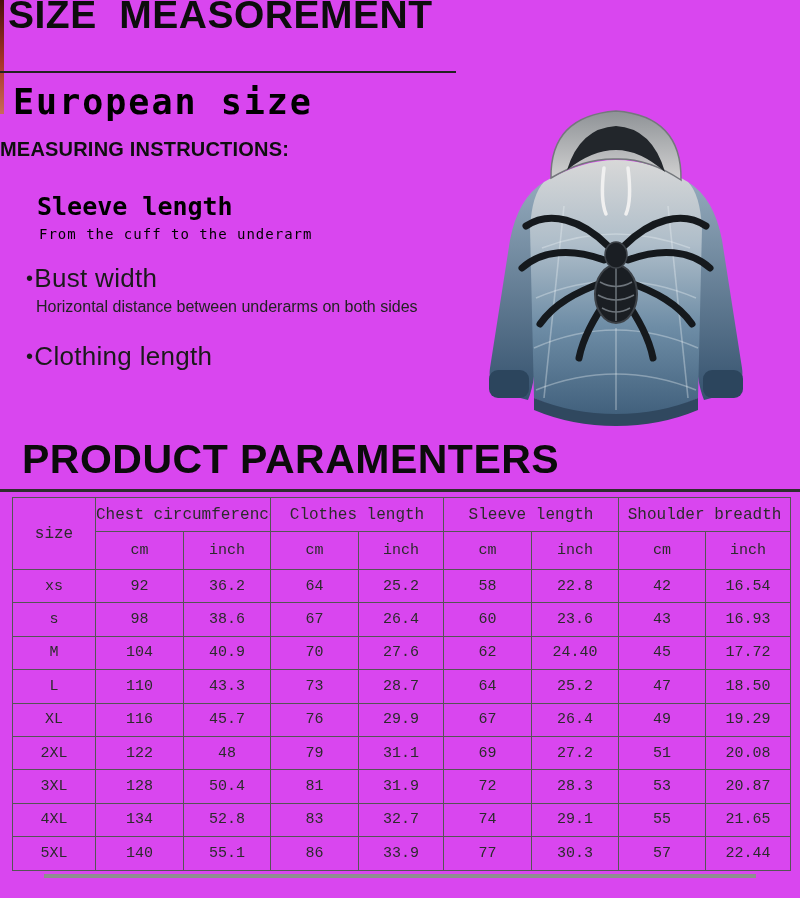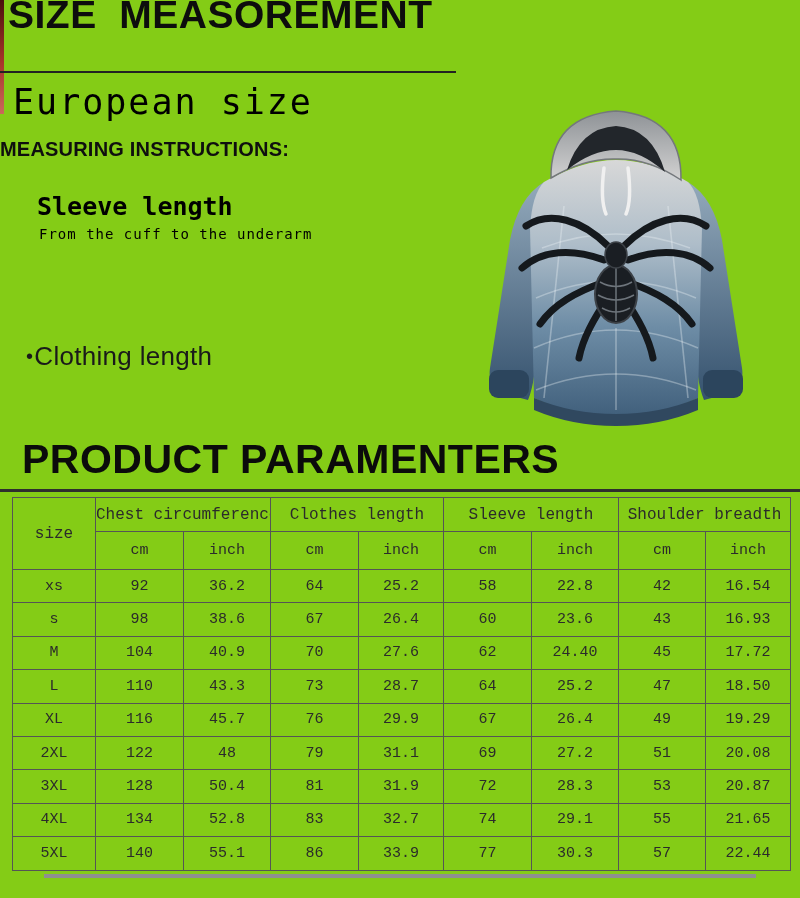--- a/index.html
+++ b/index.html
@@ -1,30 +1,30 @@
 <!DOCTYPE html>
 <html><head>
 <meta charset="utf-8">
 <style>
   html,body{margin:0;padding:0;background:#fff;}
-  .sheet{position:relative;width:800px;height:898px;background:#84cc16;overflow:hidden;
+  .sheet{position:relative;width:800px;height:898px;background:#d946ef;overflow:hidden;
          font-family:"Liberation Sans",sans-serif;color:#111;}
 
   .red-strip{position:absolute;left:0;top:0;width:4px;height:114px;
              background:linear-gradient(180deg,#4a0f0c 0%,#a8352a 55%,#c96a5a 100%);}
 
   .title{position:absolute;left:8px;top:-7px;font-size:39px;font-weight:900;
          letter-spacing:0.5px;white-space:pre;color:#0d0d0d;}
   .subtitle{position:absolute;left:10px;top:46px;font-family:"Liberation Serif",serif;
             font-size:19px;color:#1c1c1c;}
   .rule-subtitle{position:absolute;left:0;top:71px;width:456px;height:0;
                  border-top:2px solid #222;}
 
   .european{position:absolute;left:13px;top:82px;font-family:"DejaVu Sans Mono",monospace;
-            font-weight:normal;font-size:35px;letter-spacing:2px;color:#000;}
+            font-weight:bold;font-size:35px;letter-spacing:2px;color:#000;}
   .measuring{position:absolute;left:0;top:138px;font-size:20px;font-weight:800;color:#0f0f0f;
              letter-spacing:0.2px;}
 
   .sleeve-label{position:absolute;left:37px;top:192px;font-family:"DejaVu Sans Mono",monospace;
                 font-weight:bold;font-size:25px;color:#000;}
   .sleeve-desc{position:absolute;left:39px;top:226px;font-family:"DejaVu Sans Mono",monospace;
                font-weight:normal;font-size:14px;letter-spacing:1px;color:#000;}
 
   .bullet-block{position:absolute;left:26px;}
   .bullet-block.bust{top:263px;}
@@ -59,20 +59,24 @@
 
   <div class="title">SIZE  MEASOREMENT</div>
   <div class="rule-subtitle"></div>
 
   <div class="european">European size</div>
   <div class="measuring">MEASURING INSTRUCTIONS:</div>
 
   <div class="sleeve-label">Sleeve length</div>
   <div class="sleeve-desc">From the cuff to the underarm</div>
 
+  <div class="bullet-block bust">
+    <div class="bullet-line"><span class="dot">•</span><span>Bust width</span></div>
+    <div class="bullet-desc">Horizontal distance between underarms on both sides</div>
+  </div>
 
   <div class="bullet-block clothing">
     <div class="bullet-line"><span class="dot">•</span><span>Clothing length</span></div>
   </div>
 
   <div class="hoodie-wrap">
     <svg width="368" height="348" viewBox="0 0 368 348">
       <defs>
         <linearGradient id="bodyG" x1="0" y1="0" x2="0" y2="1">
           <stop offset="0" stop-color="#d8d8d8"></stop>

